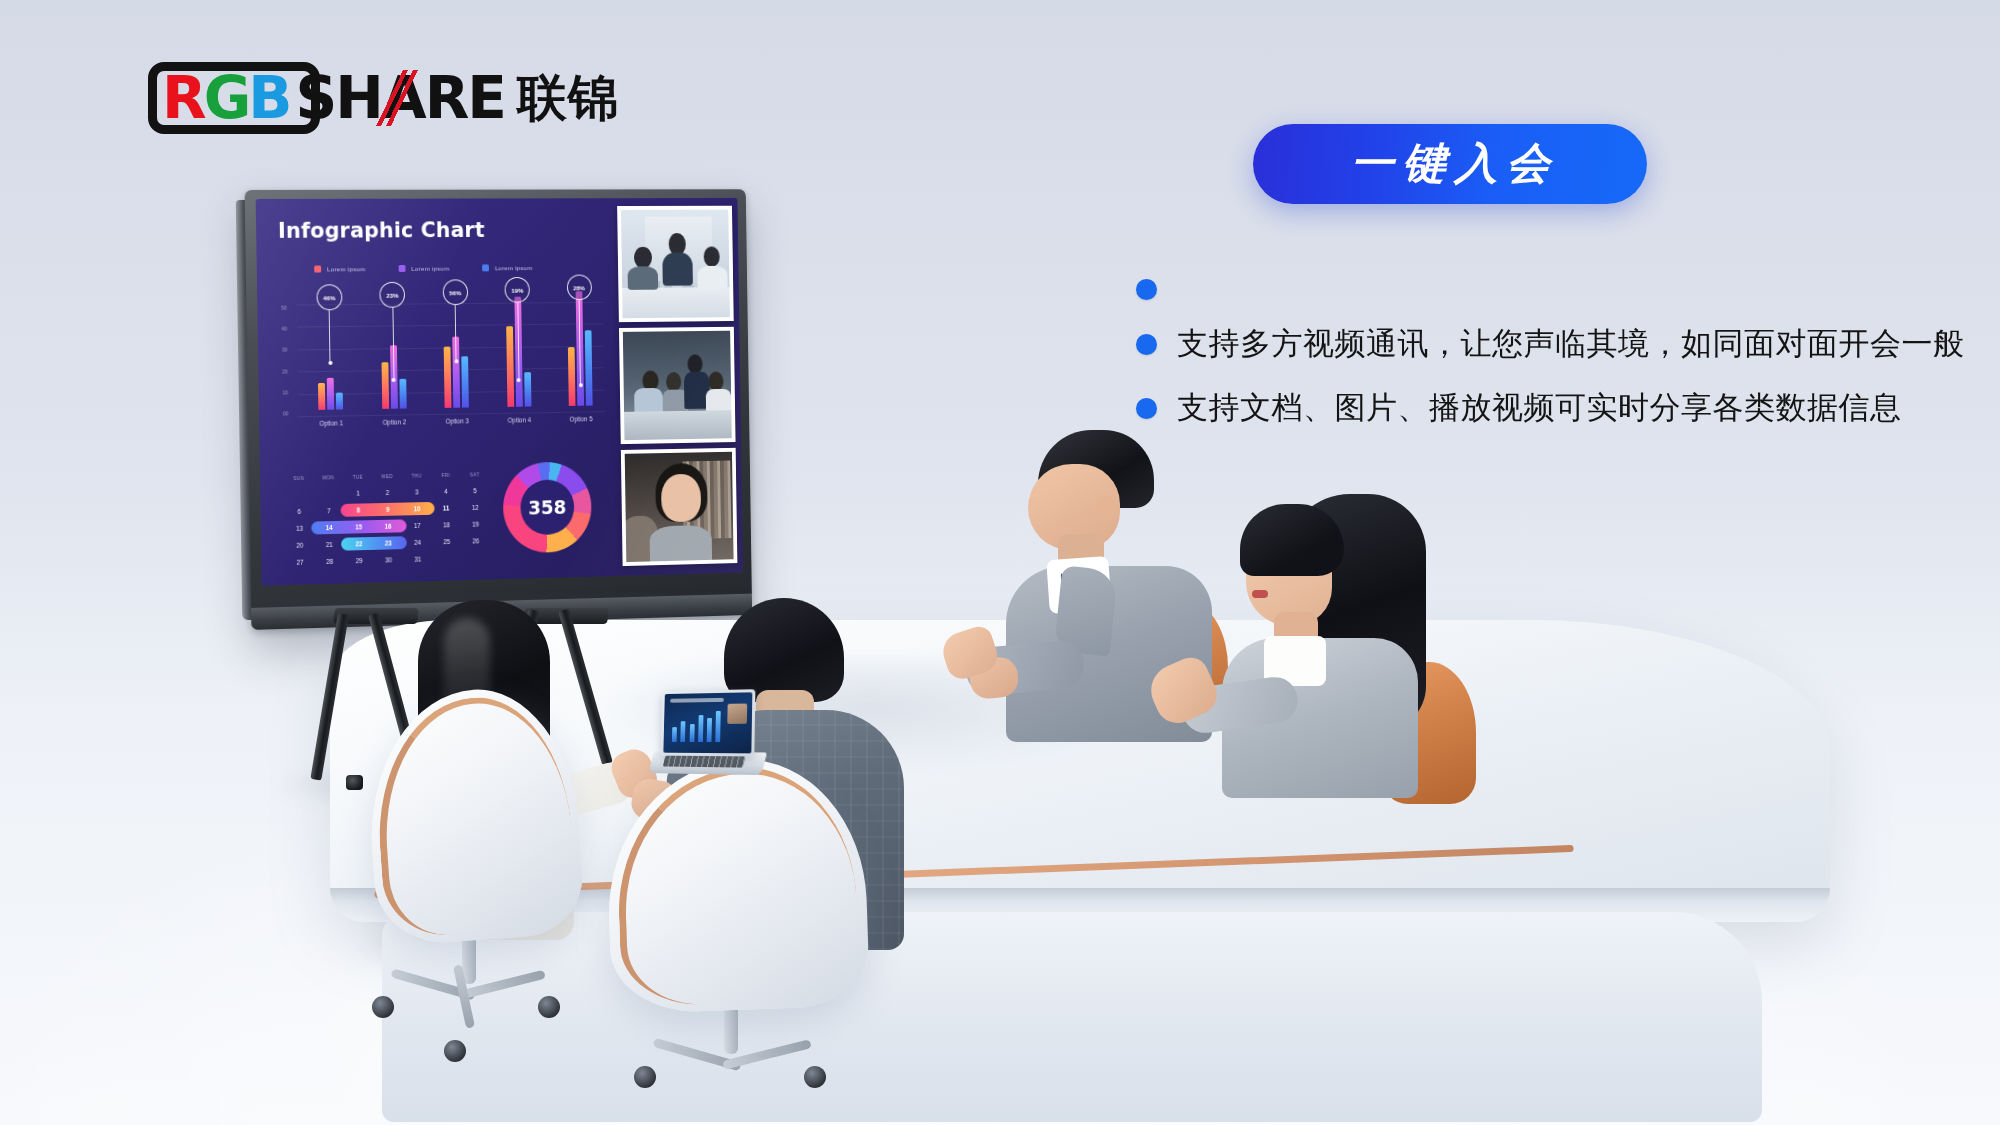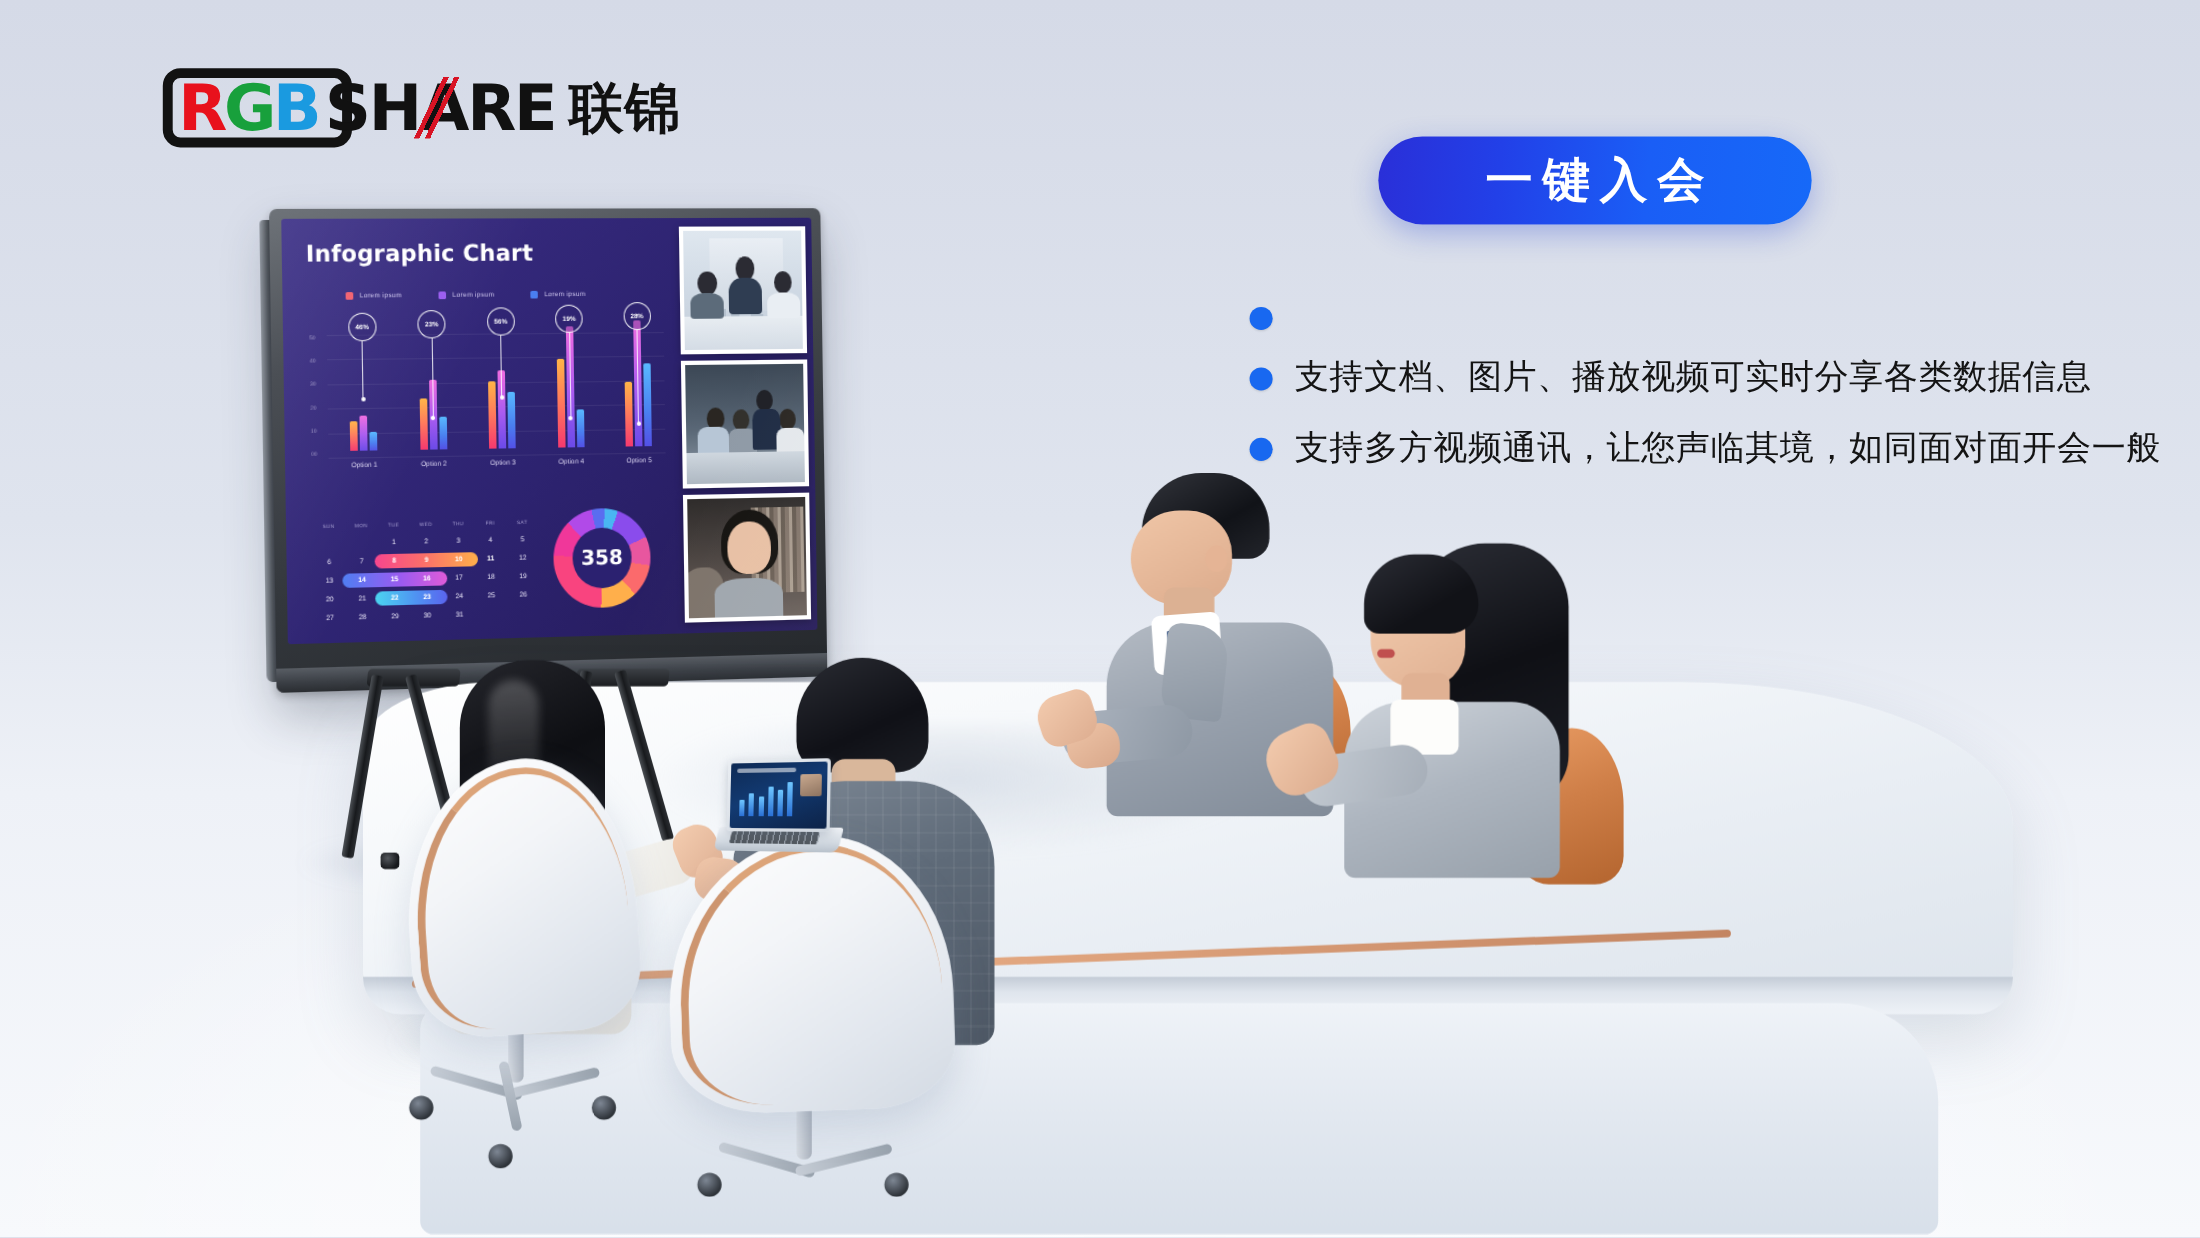--- a/index.html
+++ b/index.html
@@ -81,20 +81,21 @@
     border-radius:44px;
     background:linear-gradient(95deg,#2a2fd8 0%, #2240e8 28%, #1a5ef6 62%, #1669f8 100%);
     display:flex; align-items:center; justify-content:center;
     box-shadow:0 8px 26px rgba(28,60,210,.30);
     cursor:pointer;
   }
   .cta span{
     color:#fff; font-weight:700; font-size:43px; letter-spacing:9px;
     font-family:"DejaVu Sans","Liberation Sans",sans-serif;
     text-indent:9px;
+    font-style:italic;
   }
 
   
   .bullets{
     position:absolute; left:1136px; top:268px;
     width:840px;
   }
   .bullet-row{
     display:flex; align-items:flex-start; gap:20px;
     margin-bottom:23px;
@@ -674,25 +675,25 @@
   <div class="cta">
     <span>一键入会</span>
   </div>
 
   <div class="bullets">
     <div class="bullet-row">
       <div class="bullet-dot"></div>
     </div>
     <div class="bullet-row">
       <div class="bullet-dot"></div>
-      <div class="bullet-txt">支持文档、图片、播放视频可实时分享各类数据信息</div>
+      <div class="bullet-txt">支持多方视频通讯，让您声临其境，如同面对面开会一般</div>
     </div>
     <div class="bullet-row">
       <div class="bullet-dot"></div>
-      <div class="bullet-txt">支持多方视频通讯，让您声临其境，如同面对面开会一般</div>
+      <div class="bullet-txt">支持文档、图片、播放视频可实时分享各类数据信息</div>
     </div>
   </div>
 
   <div class="shadow sh-tv"></div>
   <div class="shadow sh-table"></div>
 
   <div class="tv-wrap">
     <div class="tv-left-edge"></div>
     <div class="tv-bezel">
       <div class="tv-screen">

